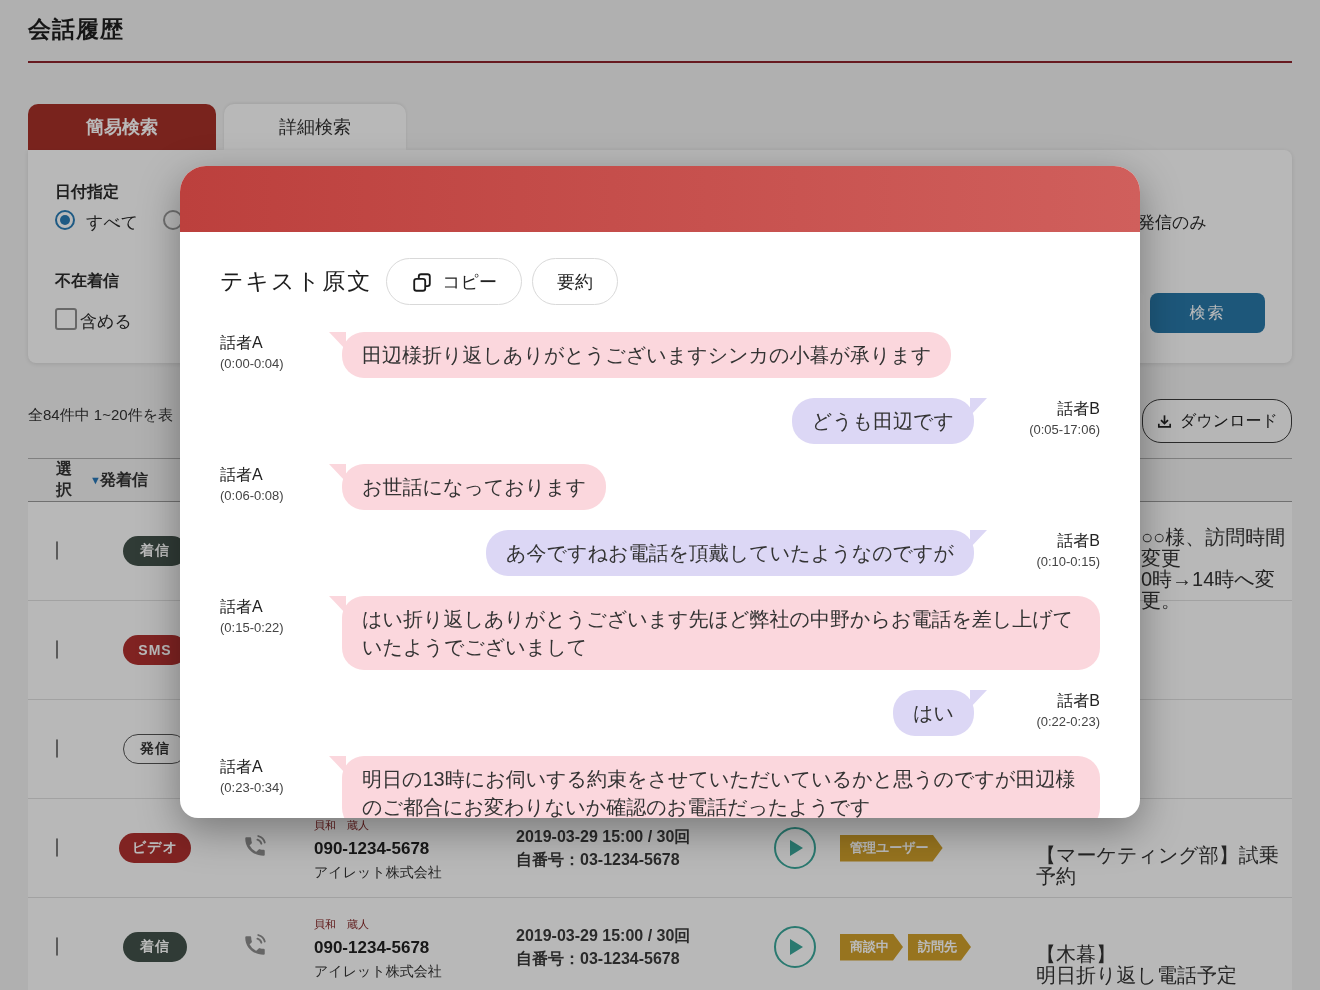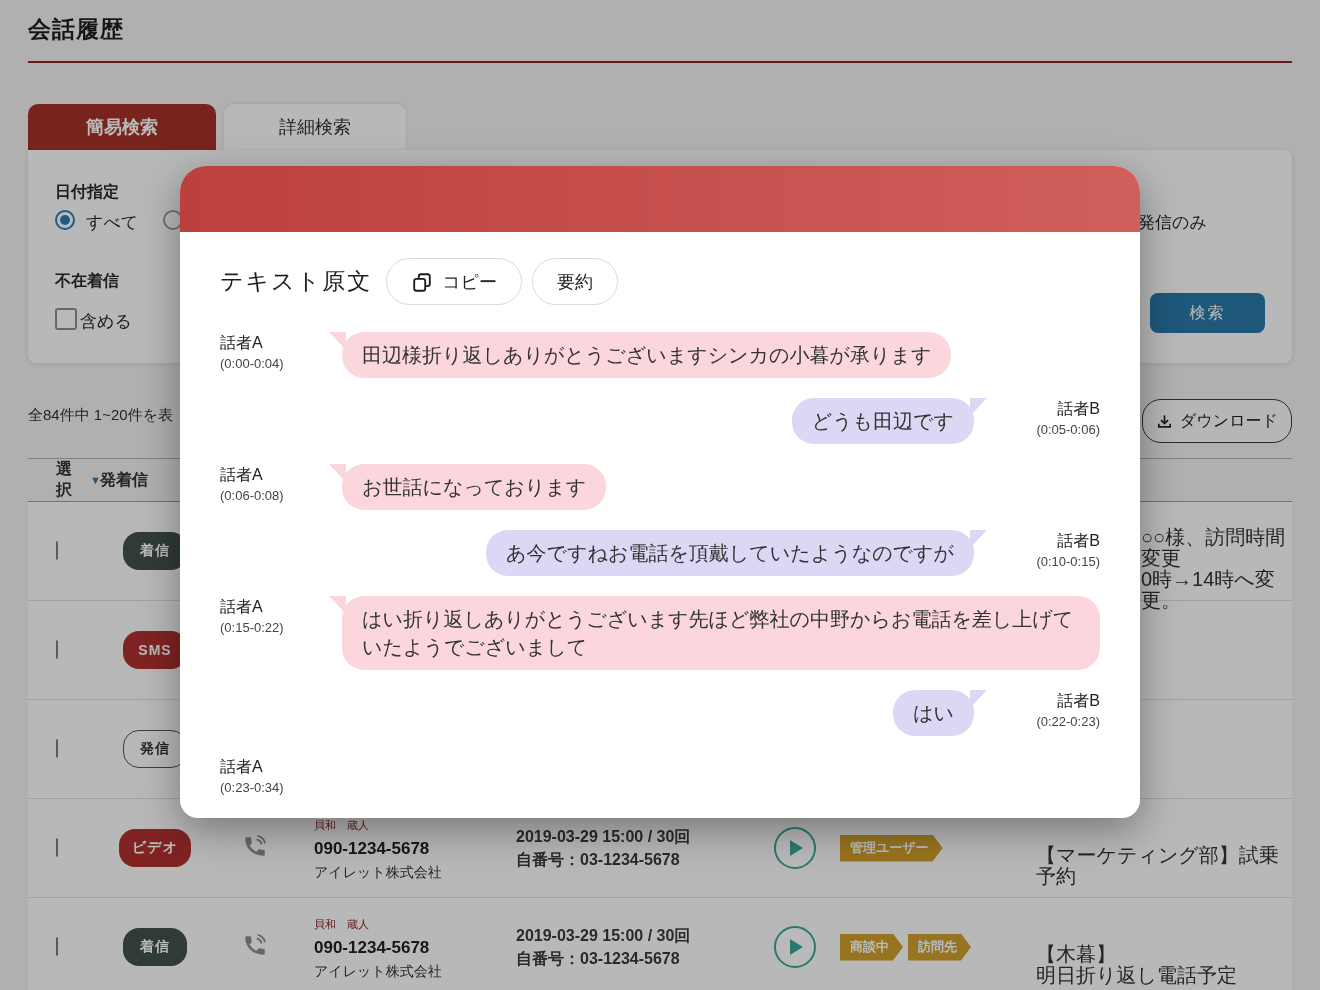--- a/index.html
+++ b/index.html
@@ -41,21 +41,21 @@
   .c-badge{width:110px;display:flex;justify-content:center;}
   .c-phone{width:90px;display:flex;justify-content:center;}
   .c-name{width:200px;padding-left:14px;}
   .c-dt{width:250px;padding-left:16px;}
   .c-play{width:90px;display:flex;justify-content:center;}
   .c-tags{width:190px;display:flex;gap:5px;align-items:center;}
   .c-note{flex:1;padding-left:6px;font-size:20px;color:#333;line-height:21px;margin-top:36px;}
   .thead .c-sel{display:flex;align-items:center;gap:18px;}
   .sort-caret{color:#2878b8;font-size:11px;}
   .row-cb{width:24px;height:24px;border:1.5px solid #7d7d7d;border-radius:3px;background:#fff;box-sizing:border-box;}
-  .badge{min-width:64px;height:38px;padding:0 13px;border-radius:16px;display:flex;align-items:center;justify-content:center;
+  .badge{min-width:64px;height:30px;padding:0 13px;border-radius:16px;display:flex;align-items:center;justify-content:center;
        font-size:14px;box-sizing:border-box;font-weight:600;letter-spacing:1px;}
   .badge-dark{background:var(--badge_dark);color:#fff;}
   .badge-red{background:var(--badge_red);color:#fff;}
   .badge-outline{background:transparent;border:1.5px solid #555;color:#333;}
   .name-l1{font-size:11px;font-weight:normal;color:#7f1d1d;line-height:24px;}
   .name-l2{font-size:17px;font-weight:bold;color:#222;line-height:24px;}
   .name-l3{font-size:14px;color:#333;line-height:22px;}
   .dt-l{font-size:16px;font-weight:600;color:#3a3a3a;line-height:23px;}
   .play-btn{width:42px;height:42px;border-radius:50%;border:2px solid var(--play_teal);background:#fff;display:flex;align-items:center;justify-content:center;box-sizing:border-box;}
   .play-tri{width:0;height:0;border-left:13px solid var(--play_teal);border-top:8px solid transparent;border-bottom:8px solid transparent;margin-left:3px;}
@@ -277,21 +277,21 @@
           <div class="msg-label">
             <div class="sp">話者A</div>
             <div class="tm">(0:00-0:04)</div>
           </div>
           <div class="bubble bub-a">田辺様折り返しありがとうございますシンカの小暮が承ります</div>
         </div>
         <div class="msg msg-right">
           <div class="bubble bub-b">どうも田辺です</div>
           <div class="msg-label">
             <div class="sp">話者B</div>
-            <div class="tm">(0:05-0:06)</div>
+            <div class="tm">(0:05-17:06)</div>
           </div>
         </div>
         <div class="msg">
           <div class="msg-label">
             <div class="sp">話者A</div>
             <div class="tm">(0:06-0:08)</div>
           </div>
           <div class="bubble bub-a">お世話になっております</div>
         </div>
         <div class="msg msg-right">
@@ -313,17 +313,18 @@
           <div class="msg-label">
             <div class="sp">話者B</div>
             <div class="tm">(0:22-0:23)</div>
           </div>
         </div>
         <div class="msg">
           <div class="msg-label">
             <div class="sp">話者A</div>
             <div class="tm">(0:23-0:34)</div>
           </div>
+          <div class="bubble bub-a">明日の13時にお伺いする約束をさせていただいているかと思うのですが田辺様のご都合にお変わりないか確認のお電話だったようです</div>
         </div>
       </div>
   </div>
 
 </div>
 
 </body></html>

